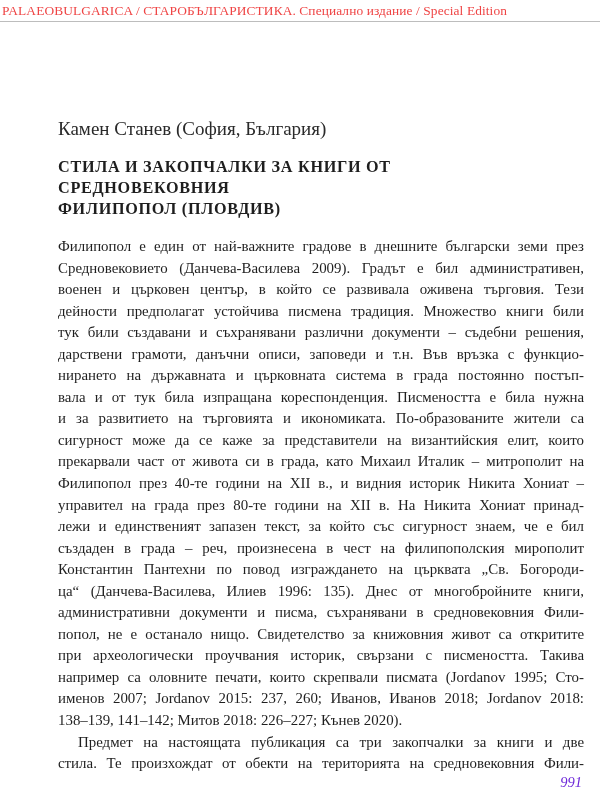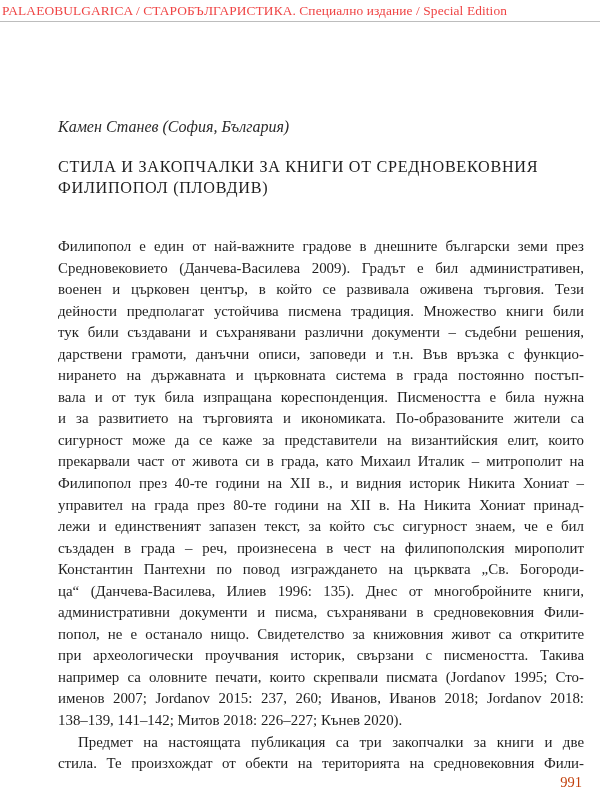--- a/index.html
+++ b/index.html
@@ -13,39 +13,40 @@
     position: absolute; left: 2px; top: 3px; width: 596px;
     font-size: 13.4px; letter-spacing: 0.1px; white-space: nowrap;
     color: #ef4444;
   }
   .header-rule {
     position: absolute; left: 0; top: 21px; width: 600px; height: 1px;
     background: #bdbdbd;
   }
   .author {
     position: absolute; left: 58px; top: 118px;
-    font-style: italic; font-size: 16px; color: #2a2a2a;
+    font-size: 19px; color: #2a2a2a;
   }
   .title {
     position: absolute; left: 58px; top: 157px; width: 500px;
     font-size: 16.2px; letter-spacing: 0.7px; line-height: 21px;
     color: #1e1e1e;
+    font-weight: bold;
   }
   .body-text {
     position: absolute; left: 58px; top: 236px; width: 526px;
     font-size: 14.9px; line-height: 21.55px; text-align: justify;
     color: #1f1f1f;
   }
   .body-text p { margin: 0; }
   .body-text .line { display: block; text-align: justify; text-align-last: justify; white-space: nowrap; }
   .body-text .line.last { text-align-last: left; }
   .body-text .indent { text-indent: 20px; }
   .page-number {
     position: absolute; right: 18px; top: 774px;
-    font-size: 14.5px; color: #c2410c;
+    font-size: 14.5px; color: #6d28d9; font-style: italic;
   }
 </style>
 </head>
 <body>
 
 <div class="running-header">PALAEOBULGARICA / СТАРОБЪЛГАРИСТИКА. Специално издание / Special Edition</div>
 <div class="header-rule"></div>
 
 <div class="author">Камен Станев (София, България)</div>
 

